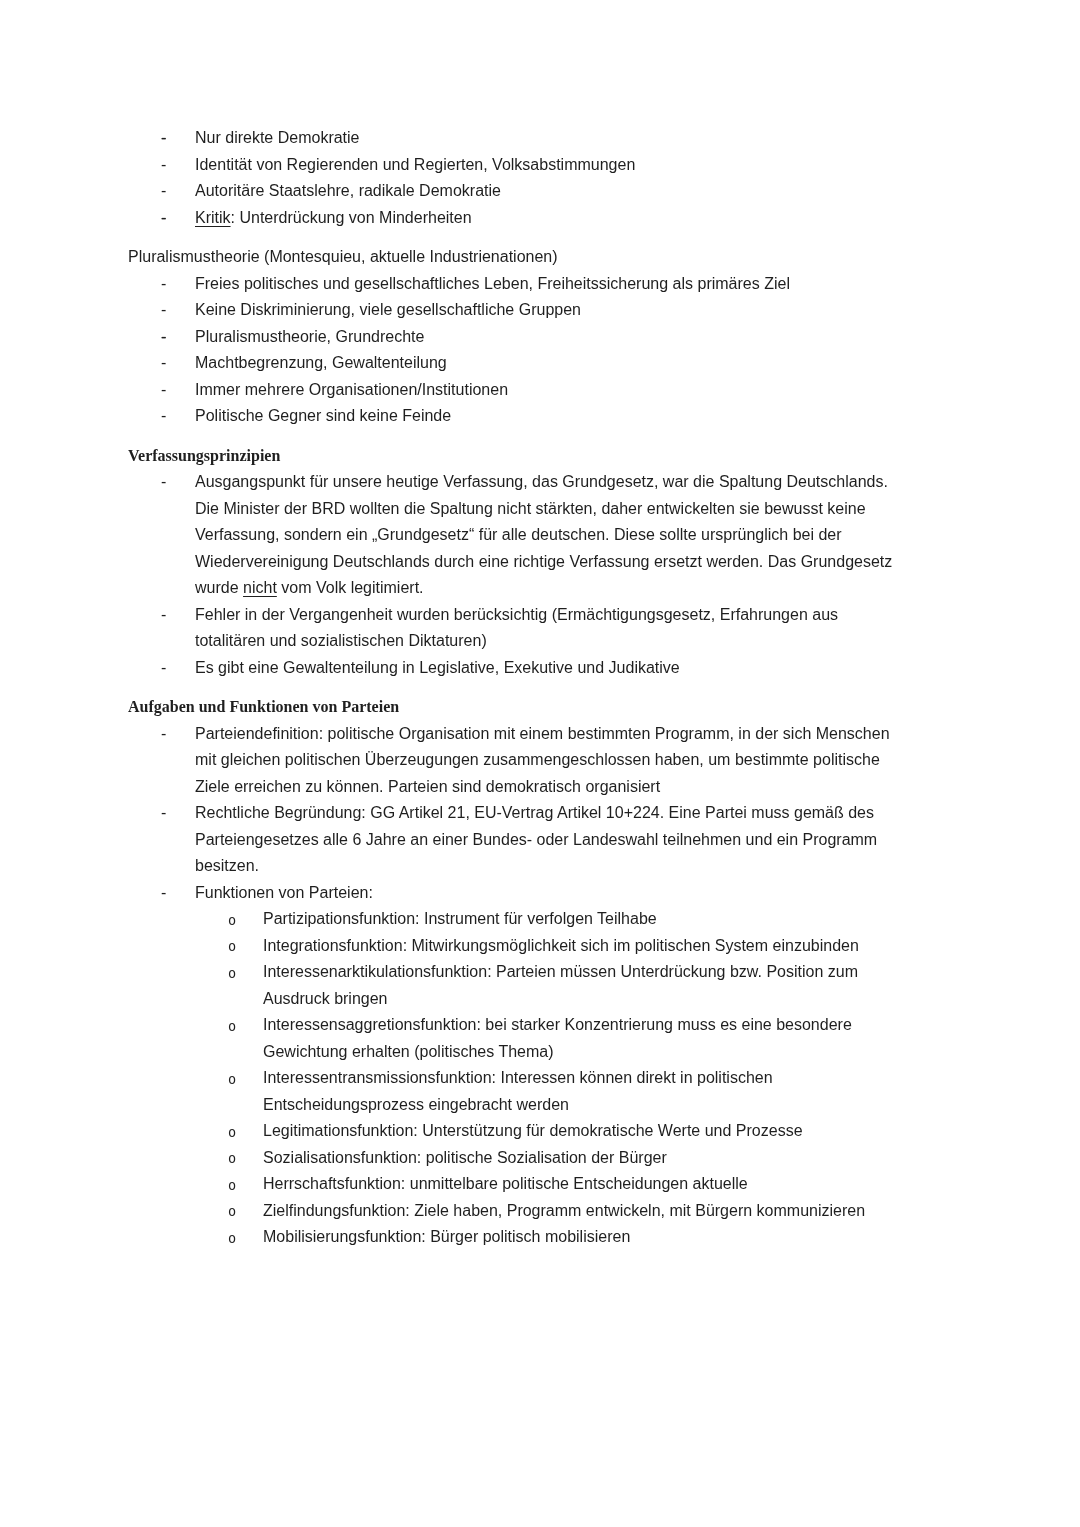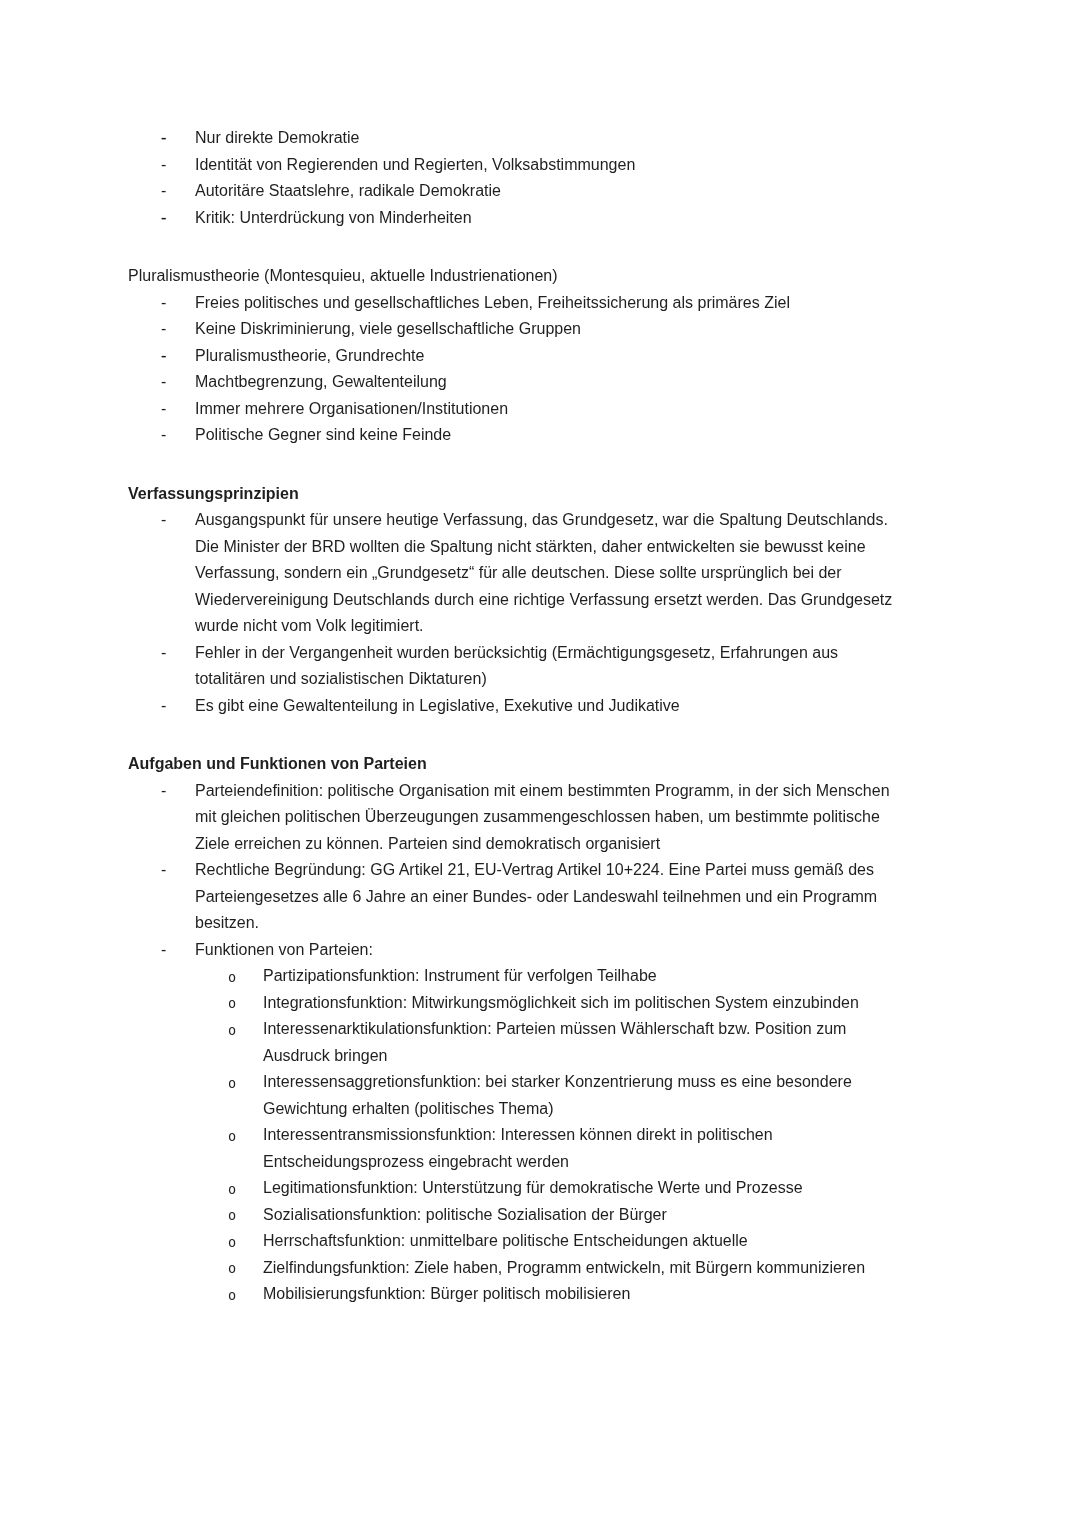--- a/index.html
+++ b/index.html
@@ -14,39 +14,39 @@
     position: relative;
     width: 1080px;
     height: 1527px;
     background: #ffffff;
     color: #1f1f1f;
     font-size: 16px;
     line-height: 26.5px;
     padding: 125px 140px 0 128px;
   }
   .content { width: 100%; }
-  .heading { margin-top: 32px; }
-  .heading.bold { font-weight: bold; }
+  .heading { margin-top: 13px; }
+  .heading.bold { font-weight: bold; font-family: Liberation Serif, serif; }
   .list { width: 100%; }
   .list-item { position: relative; }
   .level1 > .list-item { padding-left: 67px; max-width: 770px; }
   .level1 > .list-item > .bullet {
     position: absolute;
     left: 33px;
     top: 0;
   }
   .level2 > .list-item { padding-left: 135px; max-width: 758px; }
   .level2 > .list-item > .bullet {
     position: absolute;
     left: 100px;
     top: 0.5px;
     font-family: "DejaVu Sans Mono", monospace;
     font-size: 13.5px;
   }
-  .u { text-underline-offset: 3px; }
+  .u { text-decoration: underline; text-underline-offset: 3px; }
 </style>
 </head>
 <body>
 
 <div class="page">
   <div class="content" id="doc-root">
       <div class="list level1">
         <div class="list-item"><span class="bullet">-</span></div>
         <div class="list-item"><span class="bullet">-</span><span class="item-text"><span>Nur direkte Demokratie</span></span></div>
         <div class="list-item"><span class="bullet">-</span><span class="item-text"><span>Identität von Regierenden und Regierten, Volksabstimmungen</span></span></div>
@@ -72,21 +72,21 @@
       </div>
       <div class="heading bold"><span>Aufgaben und Funktionen von Parteien</span></div>
       <div class="list level1">
         <div class="list-item"><span class="bullet">-</span><span class="item-text"><span>Parteiendefinition: politische Organisation mit einem bestimmten Programm, in der sich Menschen mit gleichen politischen Überzeugungen zusammengeschlossen haben, um bestimmte politische Ziele erreichen zu können. Parteien sind demokratisch organisiert</span></span></div>
         <div class="list-item"><span class="bullet">-</span><span class="item-text"><span>Rechtliche Begründung: GG Artikel 21, EU-Vertrag Artikel 10+224. Eine Partei muss gemäß des Parteiengesetzes alle 6 Jahre an einer Bundes- oder Landeswahl teilnehmen und ein Programm besitzen.</span></span></div>
         <div class="list-item"><span class="bullet">-</span><span class="item-text"><span>Funktionen von Parteien:</span></span></div>
       </div>
       <div class="list level2">
         <div class="list-item"><span class="bullet">o</span><span class="item-text"><span>Partizipationsfunktion: Instrument für verfolgen Teilhabe</span></span></div>
         <div class="list-item"><span class="bullet">o</span><span class="item-text"><span>Integrationsfunktion: Mitwirkungsmöglichkeit sich im politischen System einzubinden</span></span></div>
-        <div class="list-item"><span class="bullet">o</span><span class="item-text"><span>Interessenarktikulationsfunktion: Parteien müssen Wählerschaft bzw. Position zum Ausdruck bringen</span></span></div>
+        <div class="list-item"><span class="bullet">o</span><span class="item-text"><span>Interessenarktikulationsfunktion: Parteien müssen Unterdrückung bzw. Position zum Ausdruck bringen</span></span></div>
         <div class="list-item"><span class="bullet">o</span><span class="item-text"><span>Interessensaggretionsfunktion: bei starker Konzentrierung muss es eine besondere Gewichtung erhalten (politisches Thema)</span></span></div>
         <div class="list-item"><span class="bullet">o</span><span class="item-text"><span>Interessentransmissionsfunktion: Interessen können direkt in politischen Entscheidungsprozess eingebracht werden</span></span></div>
         <div class="list-item"><span class="bullet">o</span><span class="item-text"><span>Legitimationsfunktion: Unterstützung für demokratische Werte und Prozesse</span></span></div>
         <div class="list-item"><span class="bullet">o</span><span class="item-text"><span>Sozialisationsfunktion: politische Sozialisation der Bürger</span></span></div>
         <div class="list-item"><span class="bullet">o</span><span class="item-text"><span>Herrschaftsfunktion: unmittelbare politische Entscheidungen aktuelle</span></span></div>
         <div class="list-item"><span class="bullet">o</span><span class="item-text"><span>Zielfindungsfunktion: Ziele haben, Programm entwickeln, mit Bürgern kommunizieren</span></span></div>
         <div class="list-item"><span class="bullet">o</span><span class="item-text"><span>Mobilisierungsfunktion: Bürger politisch mobilisieren</span></span></div>
       </div>
     </div>
 </div>

